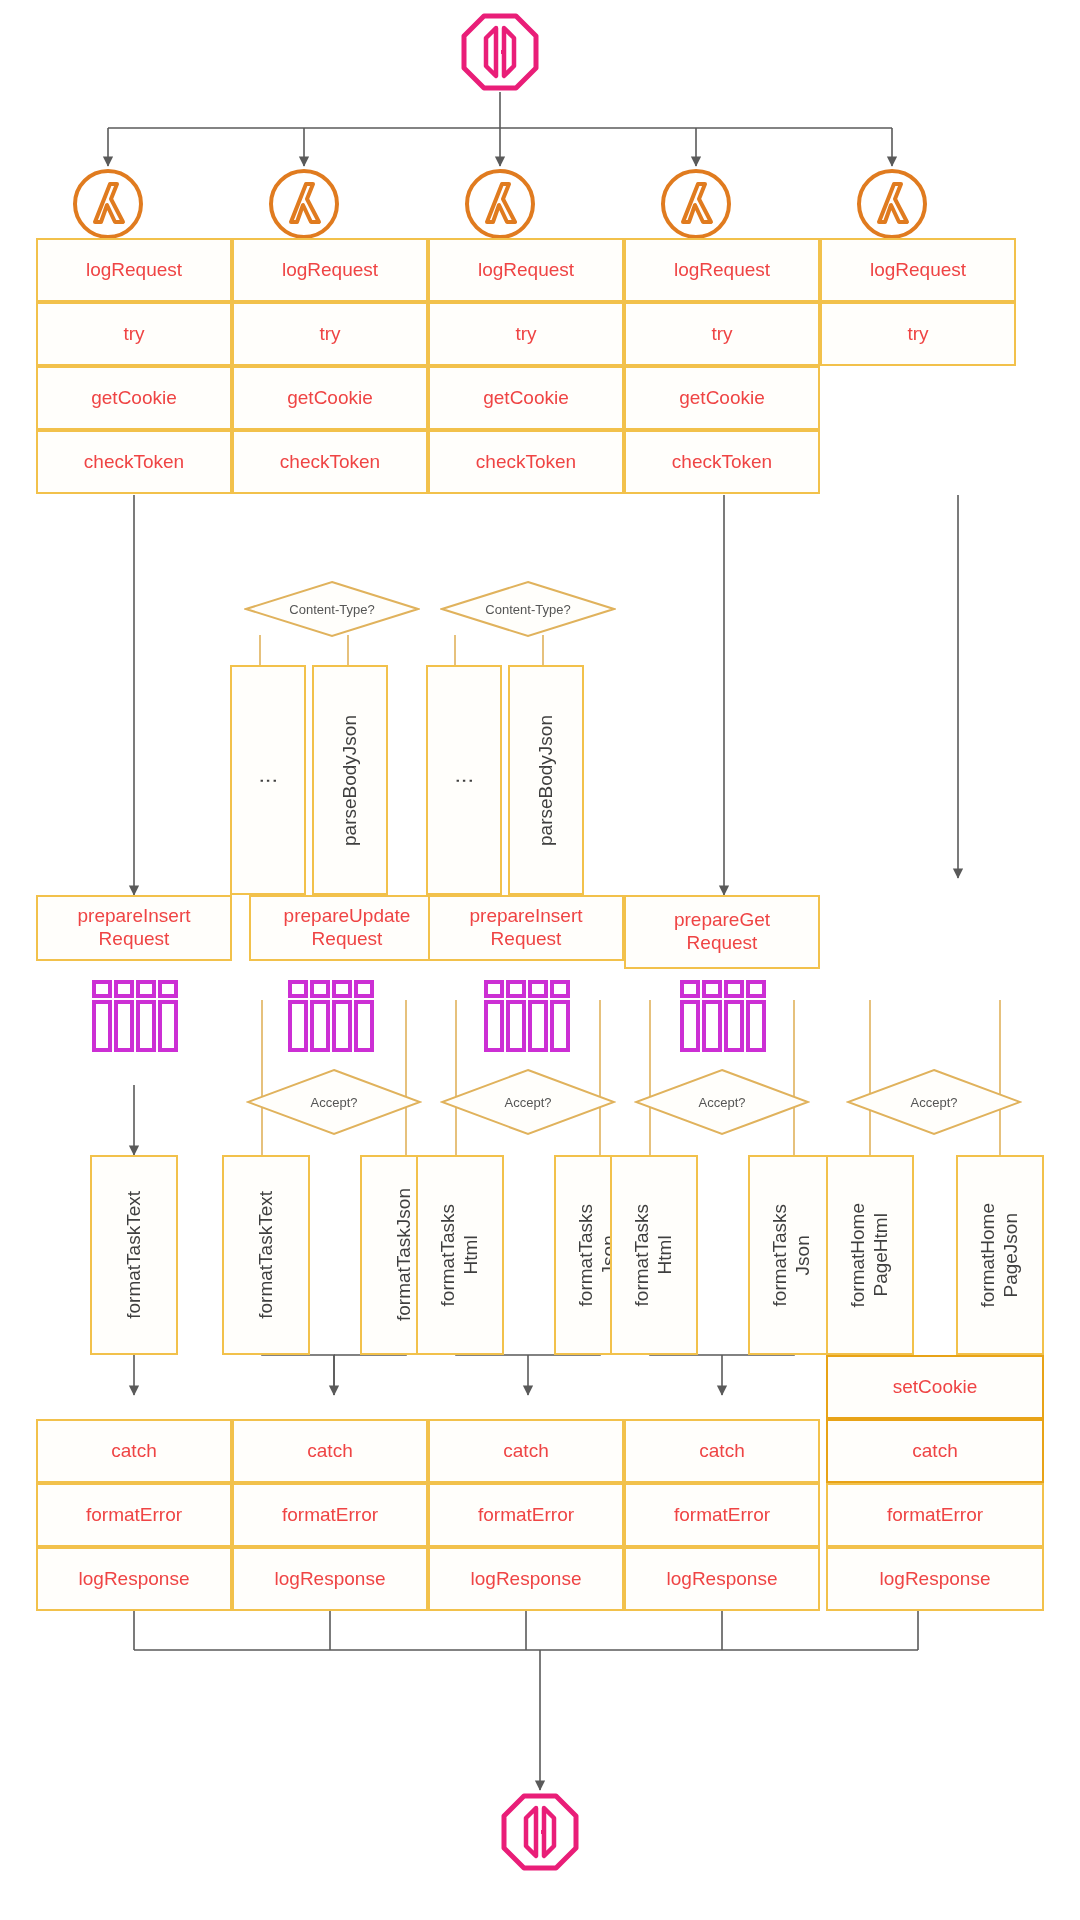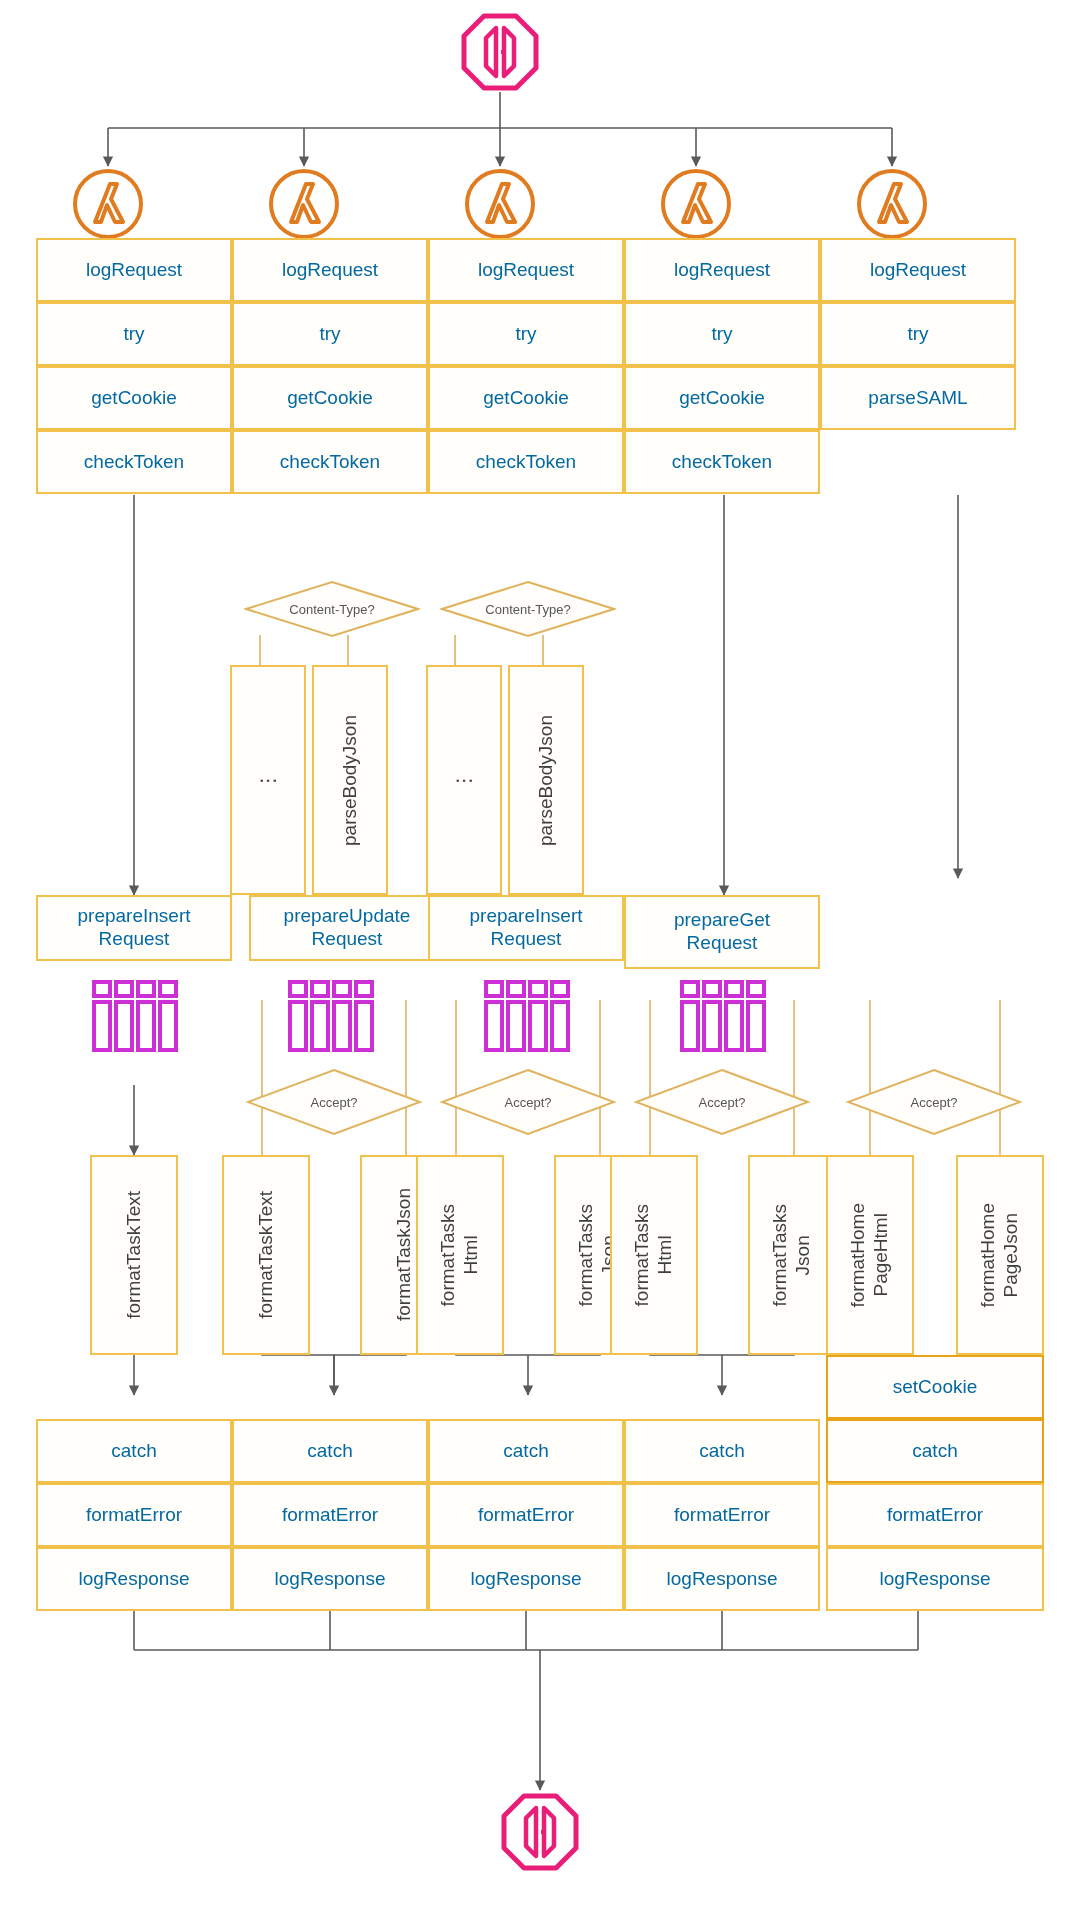--- a/index.html
+++ b/index.html
@@ -10,21 +10,21 @@
     color:#3f3f3f;
   }
   #stage{position:absolute;inset:0;}
   svg#wires{position:absolute;left:0;top:0;width:1080px;height:1920px;pointer-events:none;}
 
   
   .box{
     position:absolute;box-sizing:border-box;
     background:#fffefb;border:2px solid #f2c14b;
     display:flex;align-items:center;justify-content:center;
-    text-align:center;font-size:19px;color:#0369a1;line-height:1.15;
+    text-align:center;font-size:19px;color:#ef4444;line-height:1.15;
   }
   .box.thick{border-color:#e8a317;}
   .box.two-line{line-height:1.2;}
 
   
   .vbox{
     position:absolute;box-sizing:border-box;
     background:#fffefb;border:2px solid #f2c14b;
     display:flex;align-items:center;justify-content:center;
   }
@@ -179,21 +179,20 @@
   <div class="box" style="left:428px;top:366px;width:196px;height:64px;">getCookie</div>
   <div class="box" style="left:428px;top:430px;width:196px;height:64px;">checkToken</div>
 
   <div class="box" style="left:624px;top:238px;width:196px;height:64px;">logRequest</div>
   <div class="box" style="left:624px;top:302px;width:196px;height:64px;">try</div>
   <div class="box" style="left:624px;top:366px;width:196px;height:64px;">getCookie</div>
   <div class="box" style="left:624px;top:430px;width:196px;height:64px;">checkToken</div>
 
   <div class="box" style="left:820px;top:238px;width:196px;height:64px;">logRequest</div>
   <div class="box" style="left:820px;top:302px;width:196px;height:64px;">try</div>
-  <div class="box" style="left:820px;top:366px;width:196px;height:64px;">parseSAML</div>
 
   <div class="diamond" style="left:244px;top:580px;width:176px;height:58px;">
     <svg width="176" height="58" viewBox="0 0 176 58">
       <polygon points="88,2 174,29 88,56 2,29" fill="#fffefb" stroke="#e0b25c" stroke-width="2"></polygon>
     </svg>
     <div class="dlabel">Content-Type?</div>
   </div>
   <div class="diamond" style="left:440px;top:580px;width:176px;height:58px;">
     <svg width="176" height="58" viewBox="0 0 176 58">
       <polygon points="88,2 174,29 88,56 2,29" fill="#fffefb" stroke="#e0b25c" stroke-width="2"></polygon>

